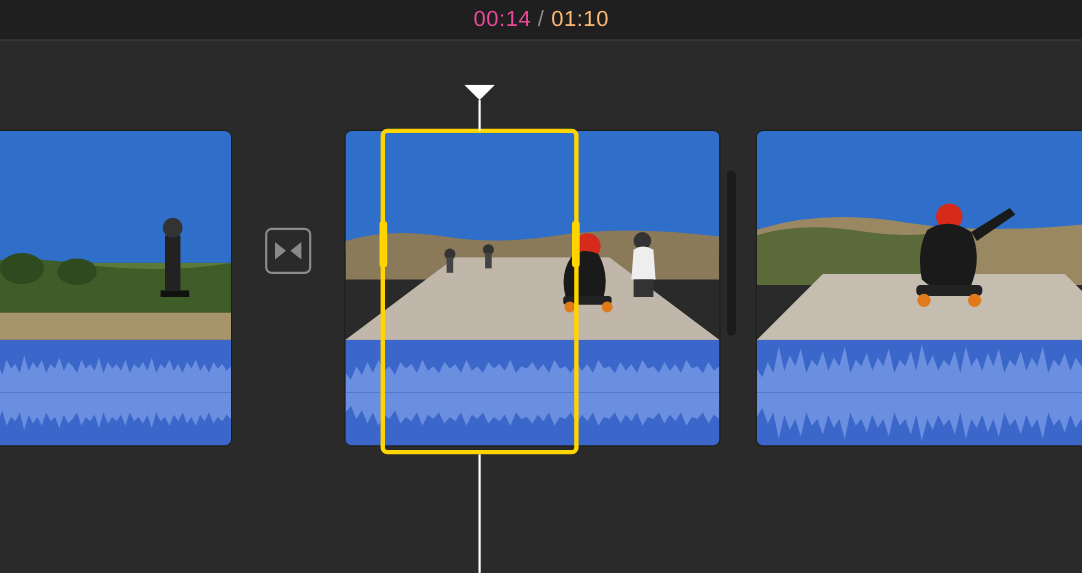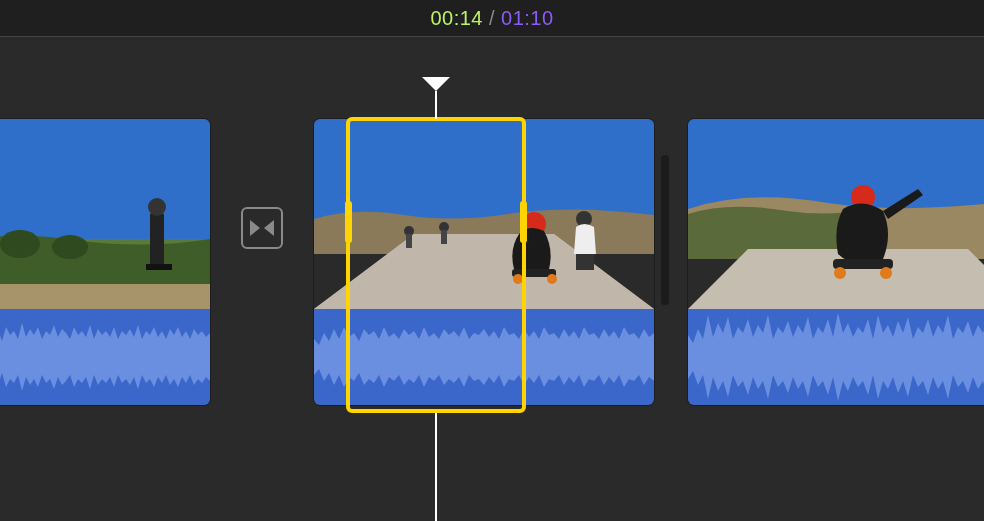--- a/index.html
+++ b/index.html
@@ -15,23 +15,23 @@
     width: 100%;
     height: 36px;
     background: #1f1f1f;
     display: flex;
     align-items: center;
     justify-content: center;
     font-size: 20px;
     font-weight: 400;
     letter-spacing: 0.5px;
   }
-  .tc-current { color: #bef264; }
+  .tc-current { color: #ec4899; }
   .tc-sep { color: #8a8a8a; margin: 0 6px; }
-  .tc-total { color: #8b5cf6; }
+  .tc-total { color: #fdba74; }
   .divider {
     width: 100%;
     height: 1px;
     background: #444;
   }
   .timeline-area {
     position: relative;
     width: 100%;
     height: 484px;
     background: #2a2a2a;

